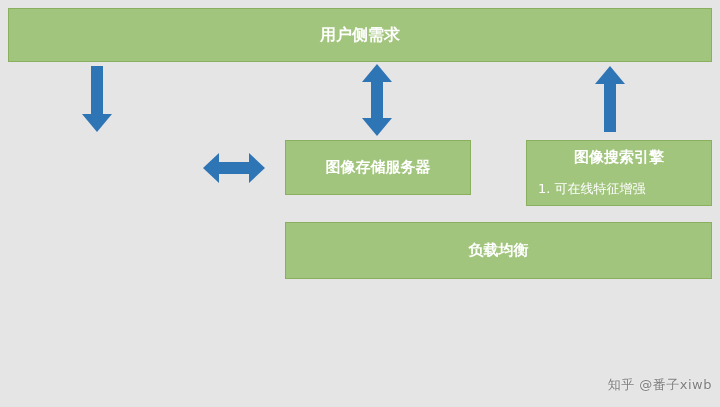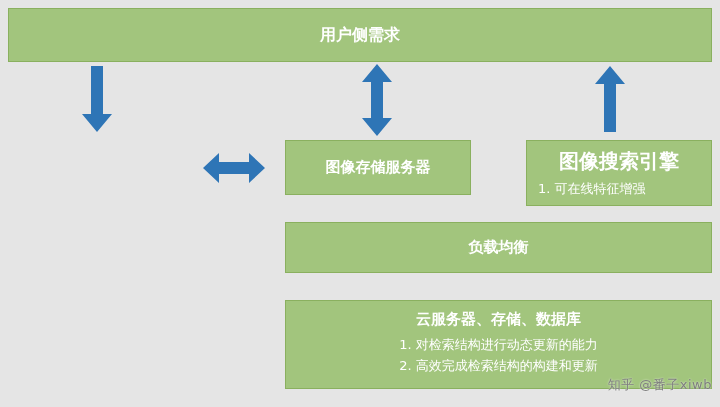--- a/index.html
+++ b/index.html
@@ -54,24 +54,24 @@
   
   .node-storage {
     left: 285px; top: 140px; width: 186px; height: 55px;
     font-size: 15px;
   }
   
   .node-search {
     left: 526px; top: 140px; width: 186px; height: 66px;
     padding: 7px 10px 4px 10px;
   }
-  .node-search .node-title { font-size: 20px; margin-bottom: 4px; }
+  .node-search .node-title { font-size: 15px; margin-bottom: 12px; }
   
   .node-lb {
-    left: 285px; top: 222px; width: 427px; height: 51px;
+    left: 285px; top: 222px; width: 427px; height: 57px;
     font-size: 15px;
   }
   
   .node-cloud {
     left: 285px; top: 300px; width: 427px; height: 89px;
     padding: 9px 10px 4px 10px;
   }
   .node-cloud .node-title { font-size: 15px; margin-bottom: 6px; }
   .node-cloud .node-list { text-align: center; }
   .arrow {
@@ -132,23 +132,16 @@
     <div class="node-title">图像搜索引擎</div>
     <ul class="node-list">
       <li>1. 可在线特征增强</li>
     </ul>
   </div>
 
   <div class="node node-lb center-flex">
     <span class="node-title">负载均衡</span>
   </div>
 
-  <div class="node node-cloud">
-    <div class="node-title">云服务器、存储、数据库</div>
-    <ul class="node-list">
-      <li>1.  对检索结构进行动态更新的能力</li>
-      <li>2.  高效完成检索结构的构建和更新</li>
-    </ul>
-  </div>
 
   <div class="watermark">知乎 @番子xiwb</div>
 
 </div>
 
 </body></html>

